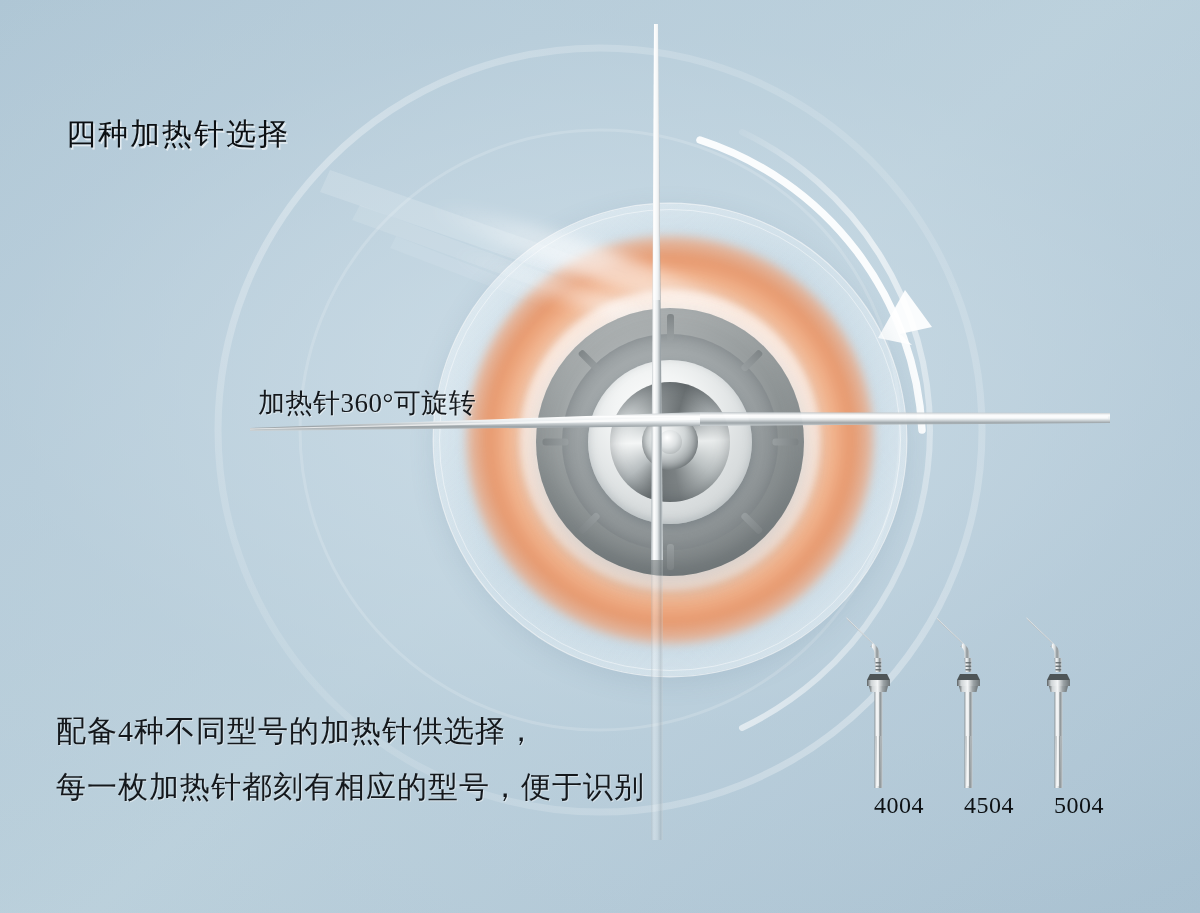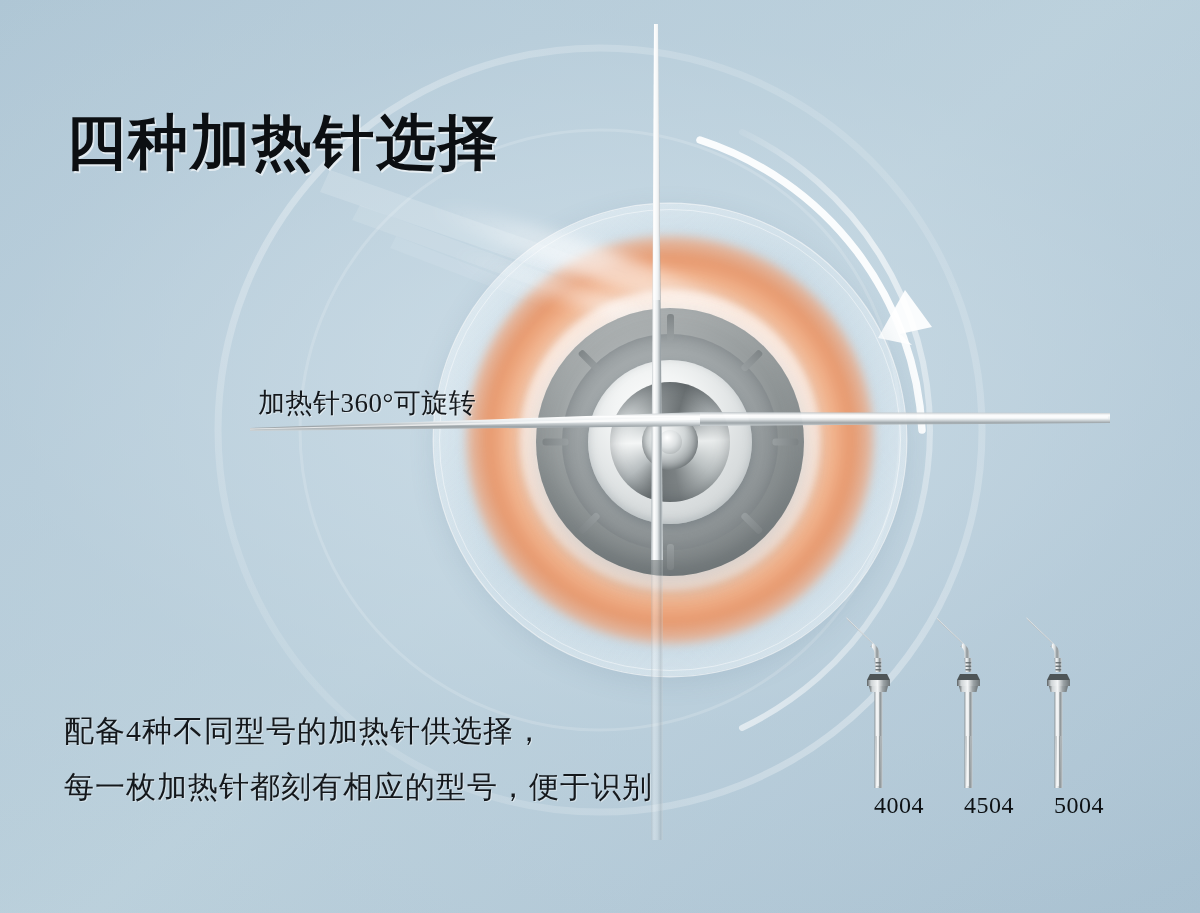--- a/index.html
+++ b/index.html
@@ -98,32 +98,32 @@
     background:radial-gradient(circle at 40% 34%, #f7f8f8 0%, #d3d8d9 40%, #9aa0a2 72%, #6e7476 100%);
     box-shadow:inset 0 0 8px rgba(35,42,46,0.5);
   }
   .hub-pin{
     position:absolute;left:122px;top:122px;width:24px;height:24px;border-radius:50%;
     background:radial-gradient(circle at 38% 32%, #ffffff 0%, #dde1e2 45%, #9ba1a3 100%);
   }
 
   
   .title{
-    position:absolute;left:66px;top:103px;
-    font-size:60px;font-weight:700;letter-spacing:2px;color:#0c0f12;
+    position:absolute;left:66px;top:114px;
+    font-size:30px;font-weight:400;letter-spacing:2px;color:#0c0f12;
     text-shadow:1.5px 1.5px 0 rgba(255,255,255,0.62);
     white-space:nowrap;
   }
   .callout{
     position:absolute;left:258px;top:385px;
     font-size:27px;color:#15191d;letter-spacing:.5px;white-space:nowrap;
     text-shadow:1px 1px 0 rgba(255,255,255,0.45);
     text-align:center;
   }
-  .desc{position:absolute;left:64px;top:716px;}
+  .desc{position:absolute;left:56px;top:716px;}
   .desc-line{
     font-size:30px;color:#14181c;letter-spacing:1px;white-space:nowrap;line-height:1;
     text-shadow:1px 1px 0 rgba(255,255,255,0.42);
   }
   .desc-line + .desc-line{margin-top:26px;}
 
   
   .lineup{position:absolute;left:846px;top:606px;width:340px;height:230px;}
   .needle-item{position:absolute;top:0;width:74px;height:230px;}
   .nlabel{

